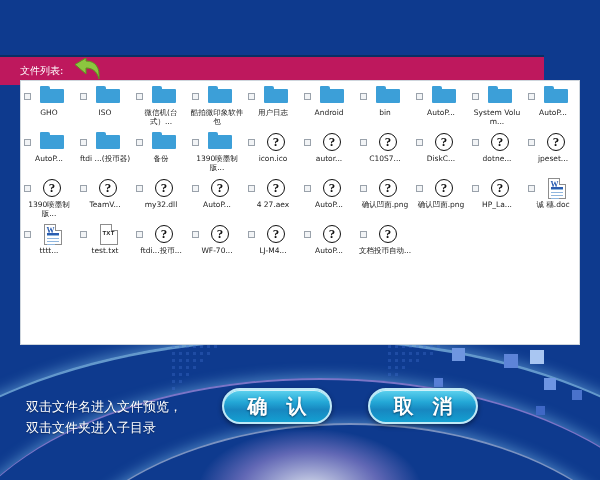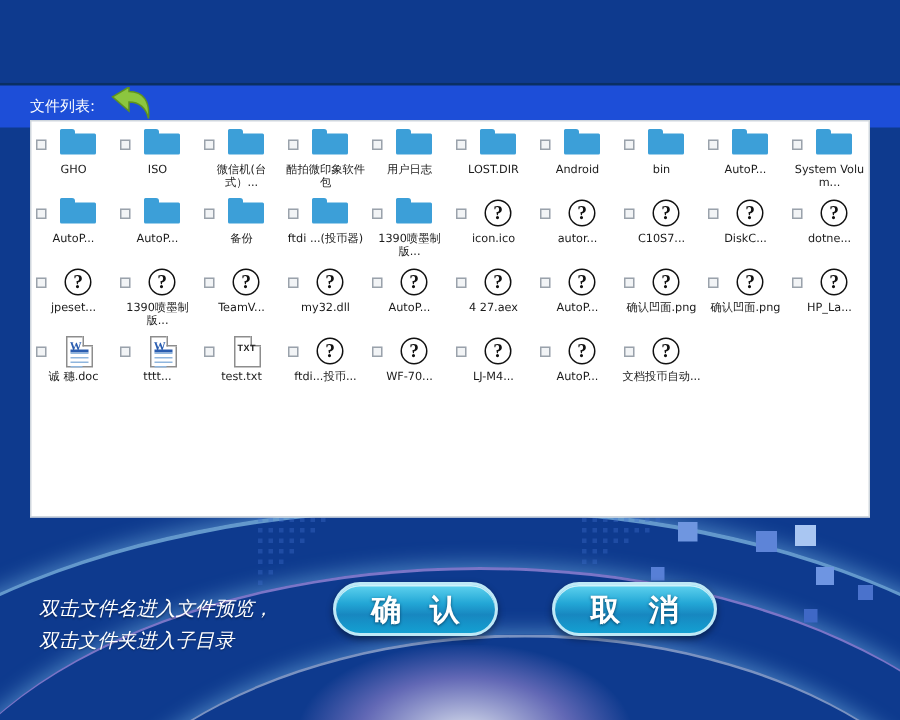--- a/index.html
+++ b/index.html
@@ -42,22 +42,22 @@
   }
   .header-title{
     position:absolute;left:0;top:6px;width:600px;text-align:center;
     color:#ffffff;font-size:32px;font-weight:bold;letter-spacing:1px;
     text-shadow:0 1px 2px rgba(0,0,0,.5);
     font-family:"DejaVu Sans","Liberation Sans",sans-serif;
   }
 
   
   .toolbar{
-    position:absolute;left:0;top:55px;width:600px;height:28px;
-    background:#1d4ed8;
+    position:absolute;left:0;top:55px;width:544px;height:28px;
+    background:#be185d;
     border-top:2px solid #0a2f63;
   }
   .toolbar-label{
     position:absolute;left:20px;top:7px;color:#ffffff;font-size:10px;
     font-family:"DejaVu Sans","Liberation Sans",sans-serif;
     white-space:nowrap;
   }
   .back-arrow{position:absolute;left:72px;top:1px;width:30px;height:26px;cursor:pointer;}
 
   
@@ -112,21 +112,20 @@
     font-family:"DejaVu Sans","Liberation Sans",sans-serif;
     word-break:break-all;overflow:hidden;max-height:18px;
   }
 
   
   .hint{
     position:absolute;left:26px;top:396px;width:250px;
     color:#ffffff;font-size:13px;line-height:21px;
     font-family:"DejaVu Sans","Liberation Sans",sans-serif;
     text-shadow:0 1px 1px rgba(0,0,0,.35);
-    font-style:italic;
   }
   .btn{
     position:absolute;top:388px;width:110px;height:36px;border-radius:18px;
     background:linear-gradient(180deg,#5fd3ef 0%,#23a7d6 38%,#1787c0 62%,#14a0d2 100%);
     border:2px solid #bfe9f6;
     box-shadow:0 2px 5px rgba(0,0,0,.45), inset 0 1px 0 rgba(255,255,255,.7);
     cursor:pointer;box-sizing:border-box;
     display:flex;align-items:center;justify-content:center;
   }
   .btn span{
@@ -280,30 +279,20 @@
           <div class="cap">用户日志</div>
         </div>
         <div class="cell">
           <div class="icon-row">
             <span class="chk"></span>
             <span class="ic-folder">
               <span class="tab"></span>
               <span class="body"></span>
             </span>
           </div>
-          <div class="cap">LOST.DIR</div>
-        </div>
-        <div class="cell">
-          <div class="icon-row">
-            <span class="chk"></span>
-            <span class="ic-folder">
-              <span class="tab"></span>
-              <span class="body"></span>
-            </span>
-          </div>
           <div class="cap">Android</div>
         </div>
         <div class="cell">
           <div class="icon-row">
             <span class="chk"></span>
             <span class="ic-folder">
               <span class="tab"></span>
               <span class="body"></span>
             </span>
           </div>
@@ -350,31 +339,31 @@
           <div class="cap">AutoP...</div>
         </div>
         <div class="cell">
           <div class="icon-row">
             <span class="chk"></span>
             <span class="ic-folder">
               <span class="tab"></span>
               <span class="body"></span>
             </span>
           </div>
+          <div class="cap">ftdi ...(投币器)</div>
+        </div>
+        <div class="cell">
+          <div class="icon-row">
+            <span class="chk"></span>
+            <span class="ic-folder">
+              <span class="tab"></span>
+              <span class="body"></span>
+            </span>
+          </div>
           <div class="cap">备份</div>
-        </div>
-        <div class="cell">
-          <div class="icon-row">
-            <span class="chk"></span>
-            <span class="ic-folder">
-              <span class="tab"></span>
-              <span class="body"></span>
-            </span>
-          </div>
-          <div class="cap">ftdi ...(投币器)</div>
         </div>
         <div class="cell">
           <div class="icon-row">
             <span class="chk"></span>
             <span class="ic-folder">
               <span class="tab"></span>
               <span class="body"></span>
             </span>
           </div>
           <div class="cap">1390喷墨制版...</div>

